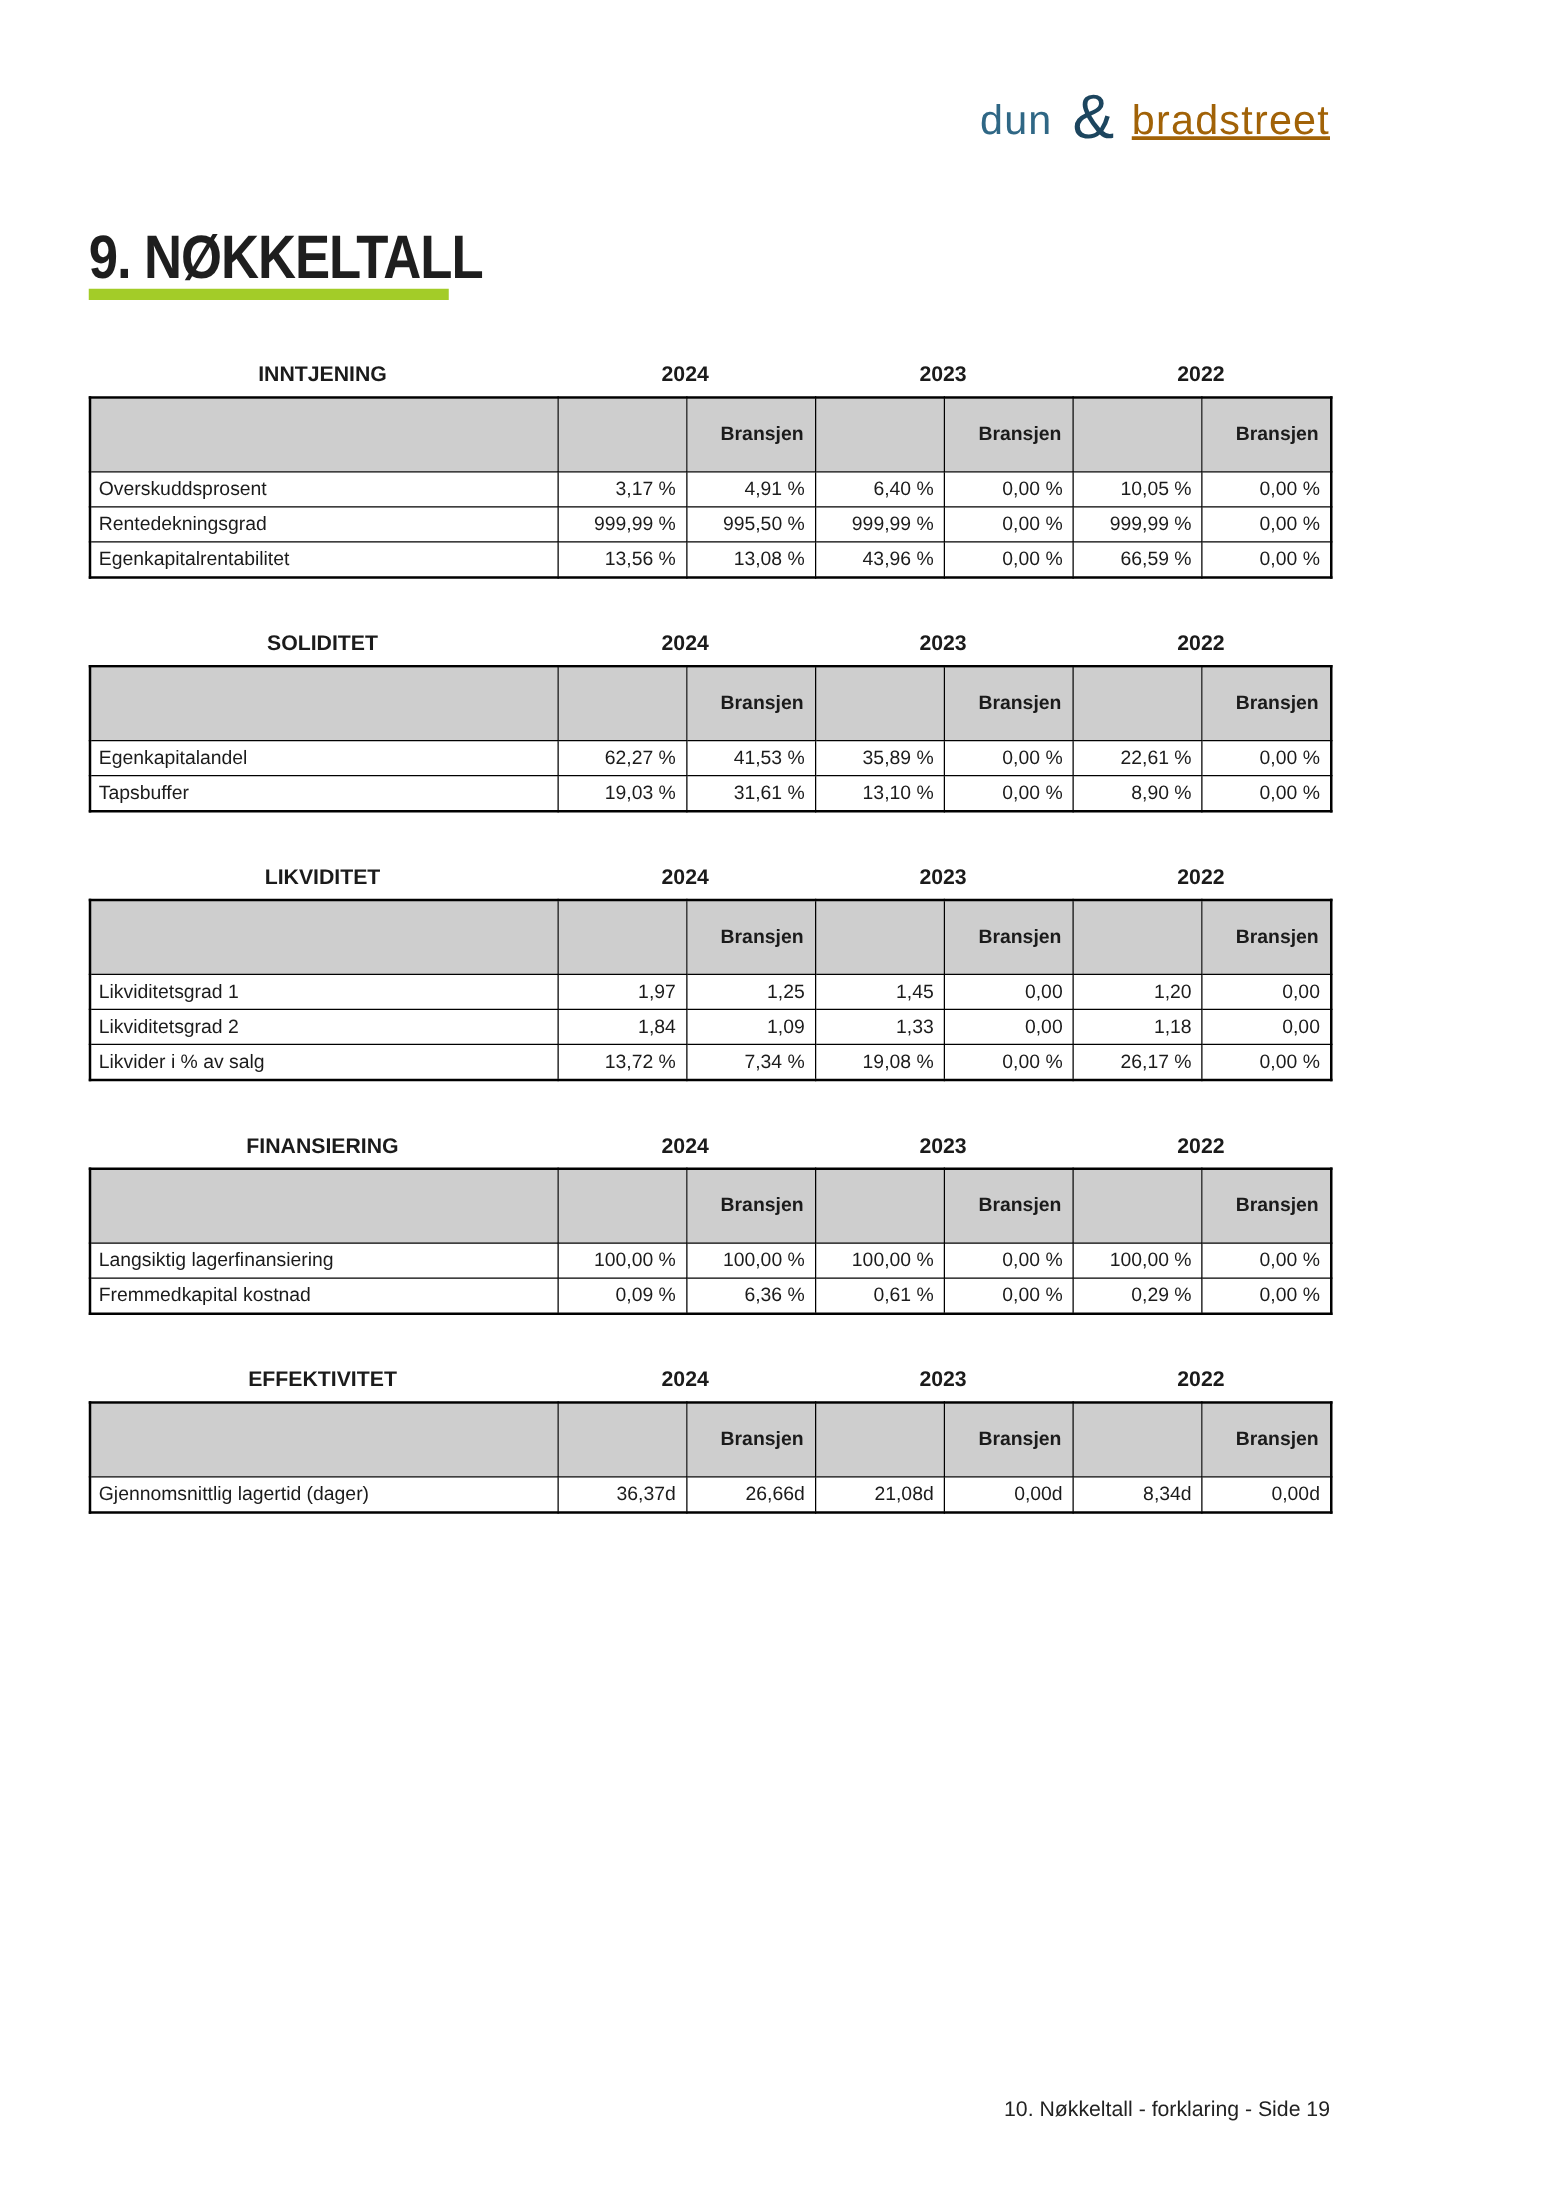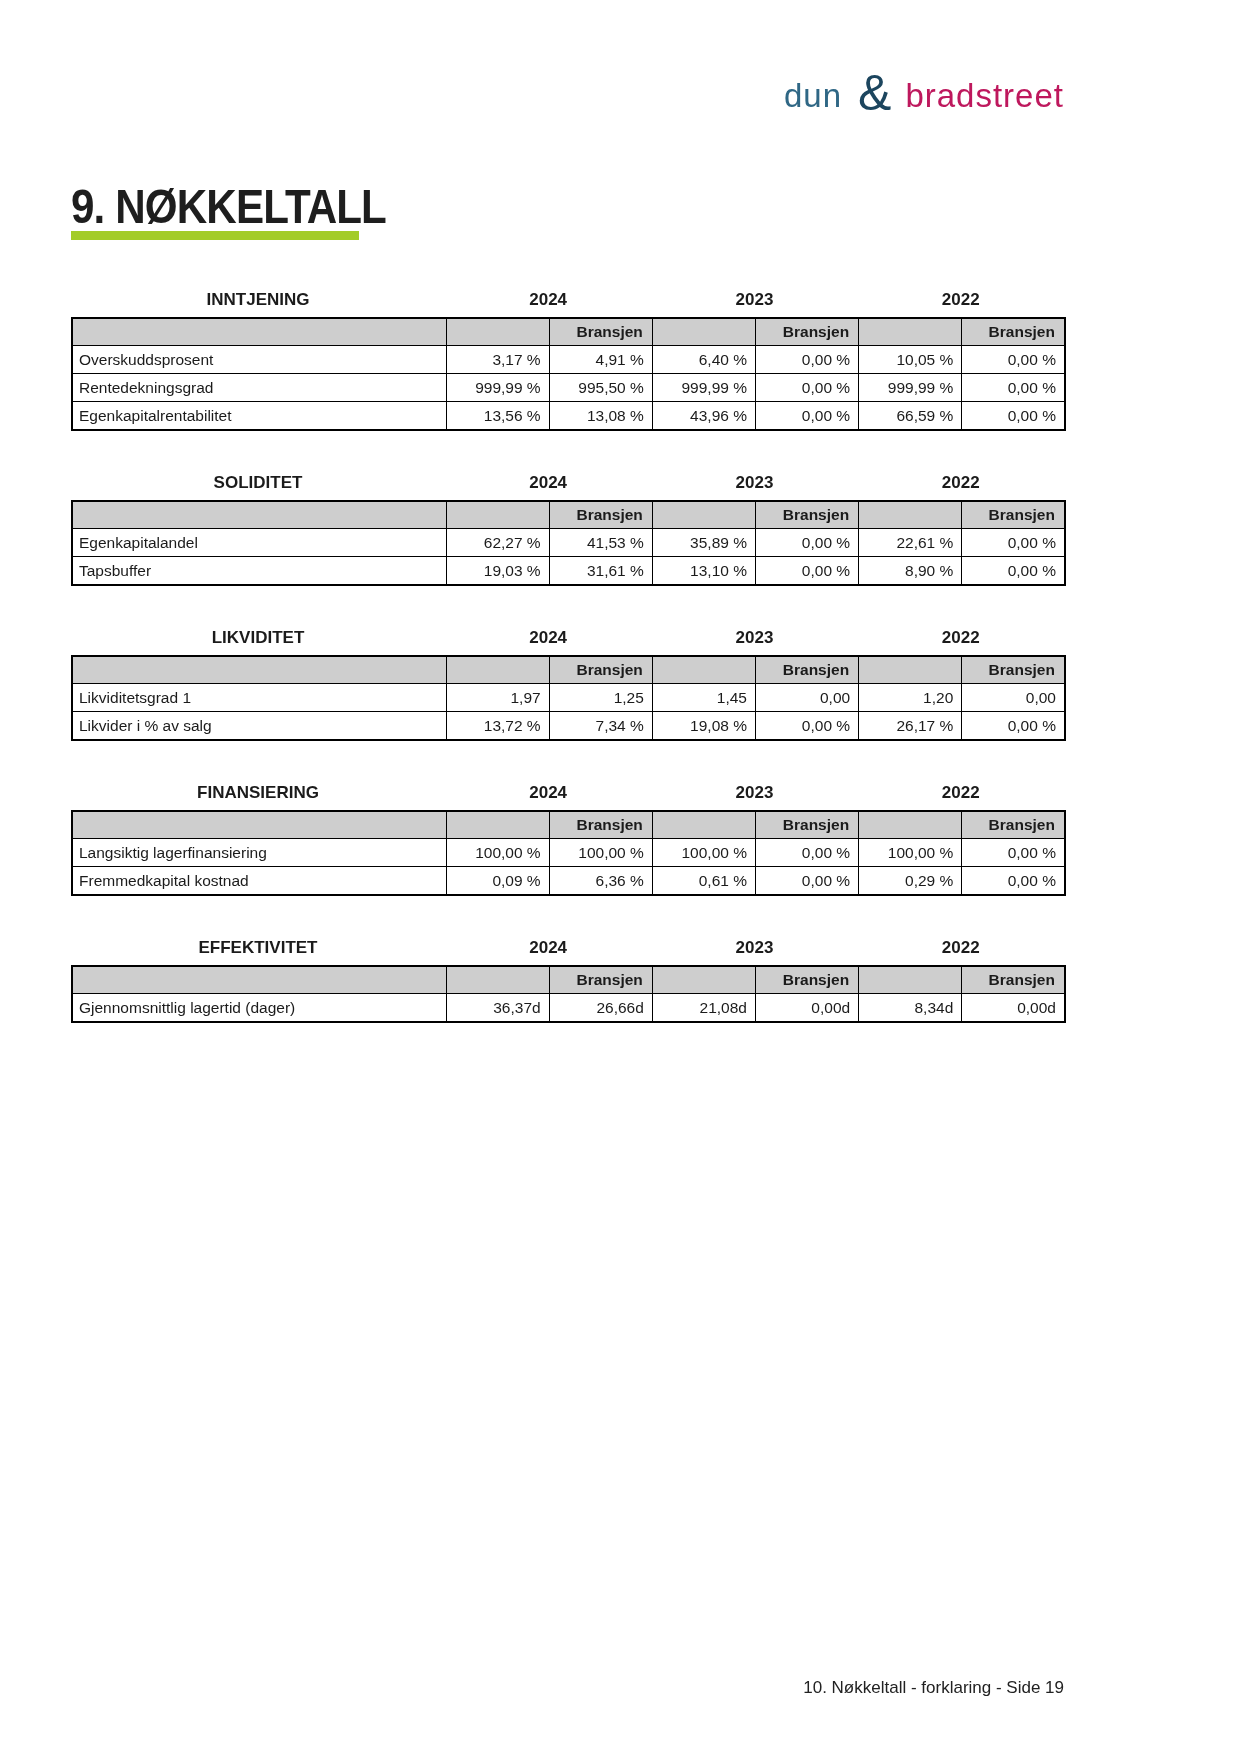--- a/index.html
+++ b/index.html
@@ -47,41 +47,41 @@
     width:993px;border-collapse:collapse;table-layout:fixed;
     border:2px solid #000;
   }
   table.kpi col.c-label{width:374px;}
   table.kpi col.c-val{width:103.17px;}
   table.kpi th, table.kpi td{
     border:1px solid #000;height:27px;font-size:15.5px;
     overflow:hidden;white-space:nowrap;
   }
   table.kpi thead th{
-    background:#cecece;font-weight:bold;text-align:right;padding:0 9px;
+    background:#cecece;font-weight:bold;text-align:right;padding:16px 9px;
     height:26px;
   }
   table.kpi td.lbl{text-align:left;padding:0 6px;font-weight:400;}
   table.kpi td.val{text-align:right;padding:0 8px;font-weight:400;}
 
   
   .footer{
     position:absolute;top:1678px;right:177px;
     font-size:17px;color:#222;
   }
 </style>
 </head>
 <body>
 
 <div class="page">
 
   <div class="logo">
     <span class="dun" style="color: rgb(47, 103, 133);">dun</span>
     <span class="amp" style="color: rgb(28, 69, 94);">&amp;</span>
-    <span class="brad" style="color: #be185d;">bradstreet</span>
+    <span class="brad" style="color: #a16207; text-decoration: underline;">bradstreet</span>
   </div>
 
   <div class="title">9. NØKKELTALL</div>
   <div class="title-underline" style="background: rgb(163, 204, 40);"></div>
 
   <div class="sections">
 
     <section>
       <div class="yearrow">
         <div class="sec-title">INNTJENING</div>
@@ -225,20 +225,29 @@
           <tr>
             <td class="lbl">Likviditetsgrad 1</td>
             <td class="val">1,97</td>
             <td class="val">1,25</td>
             <td class="val">1,45</td>
             <td class="val">0,00</td>
             <td class="val">1,20</td>
             <td class="val">0,00</td>
           </tr>
           <tr>
+            <td class="lbl">Likviditetsgrad 2</td>
+            <td class="val">1,84</td>
+            <td class="val">1,09</td>
+            <td class="val">1,33</td>
+            <td class="val">0,00</td>
+            <td class="val">1,18</td>
+            <td class="val">0,00</td>
+          </tr>
+          <tr>
             <td class="lbl">Likvider i % av salg</td>
             <td class="val">13,72 %</td>
             <td class="val">7,34 %</td>
             <td class="val">19,08 %</td>
             <td class="val">0,00 %</td>
             <td class="val">26,17 %</td>
             <td class="val">0,00 %</td>
           </tr>
         </tbody>
       </table>

